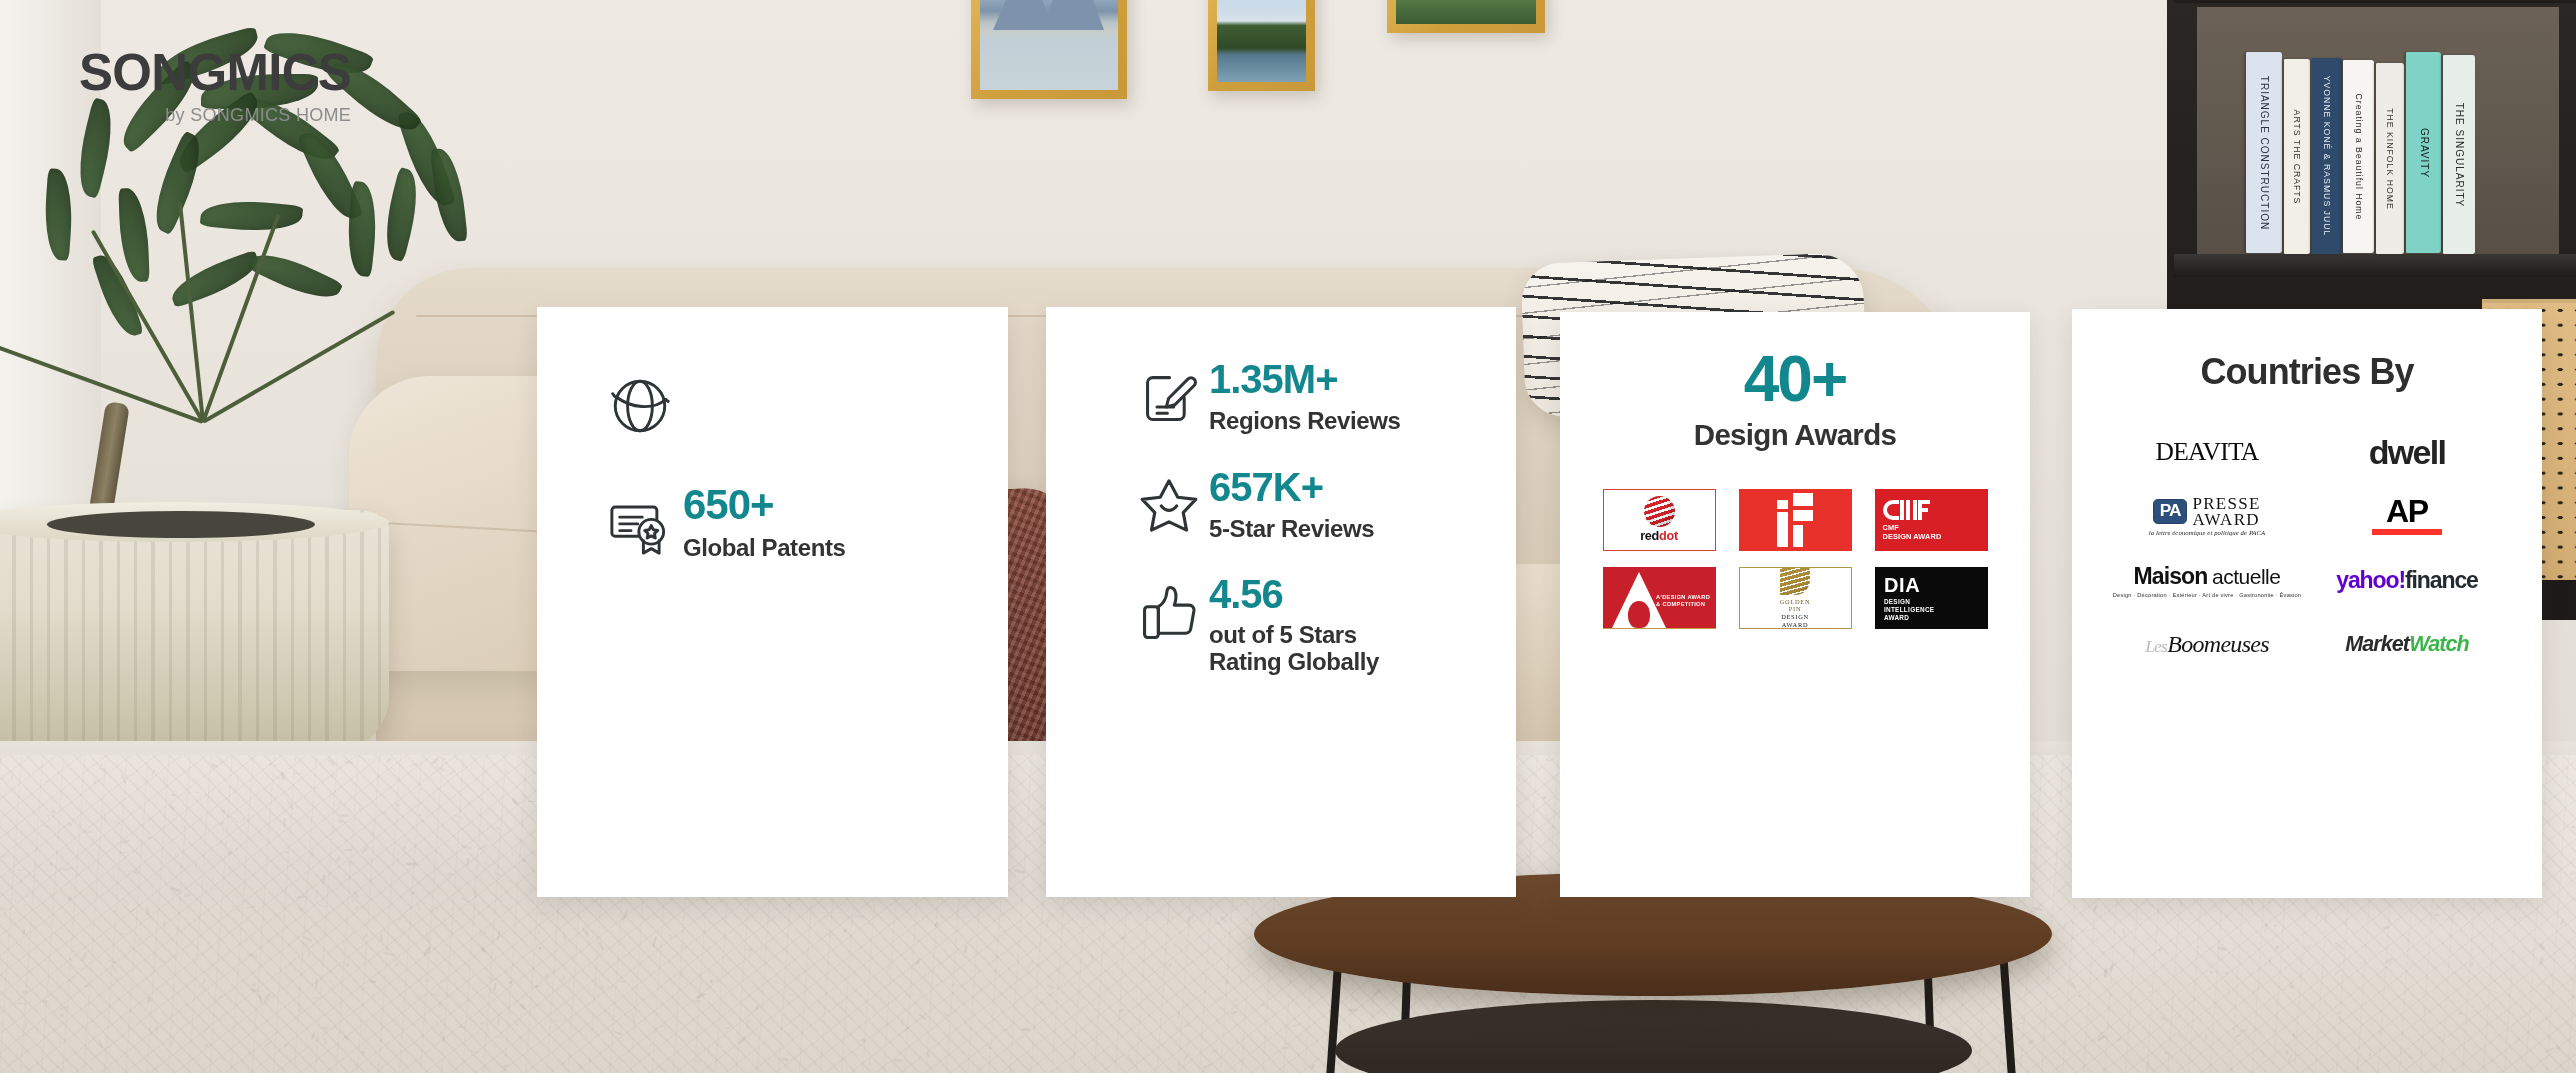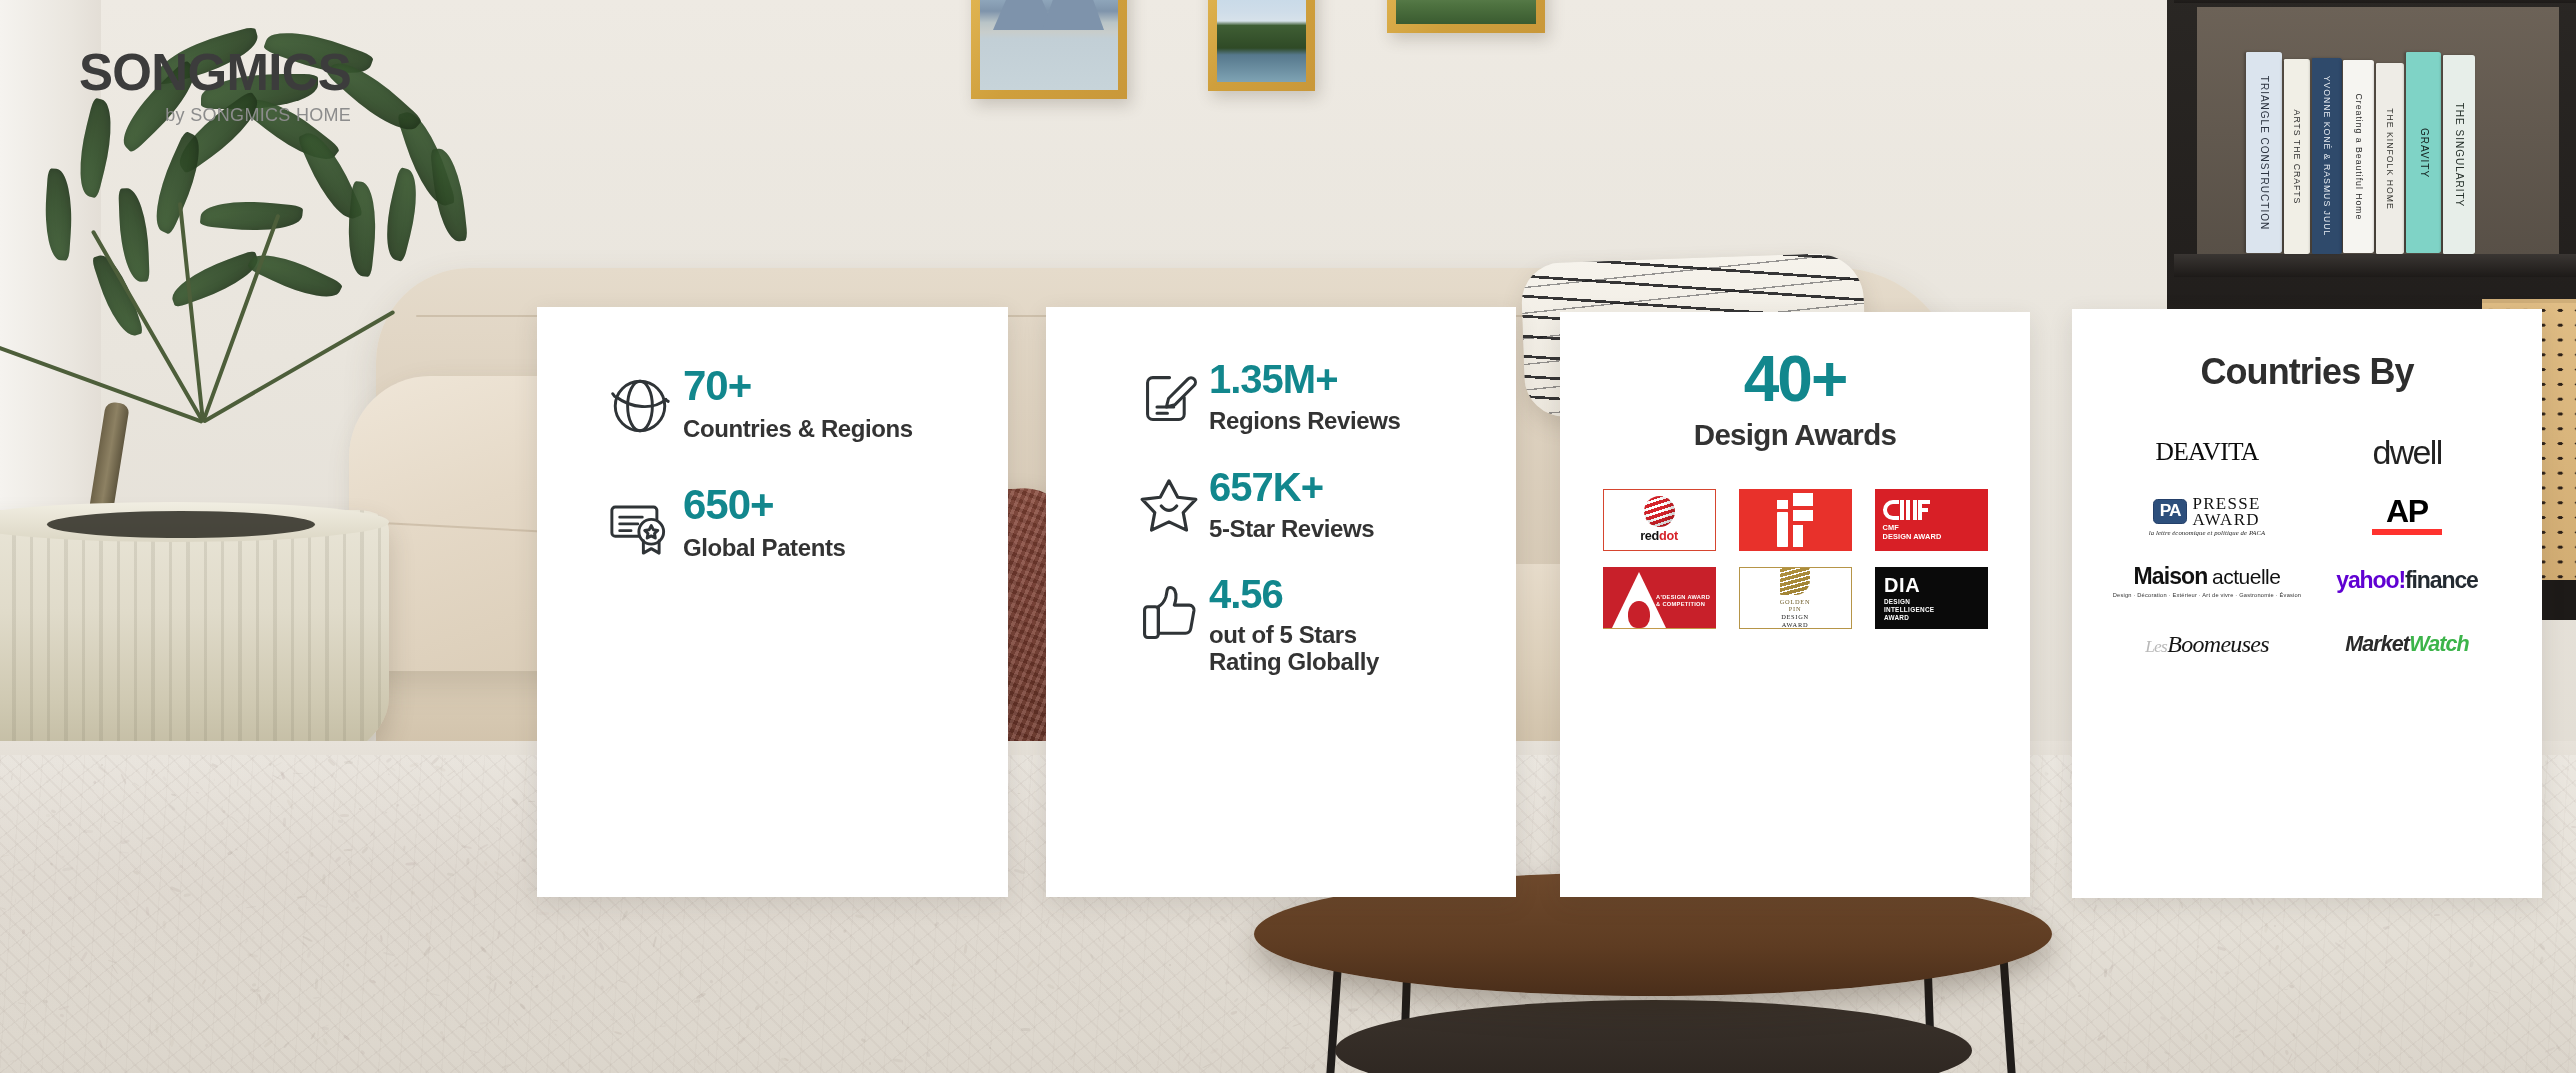--- a/index.html
+++ b/index.html
@@ -329,21 +329,21 @@
   }
   .dia-sub { color:#fff; font-size:6.4px; font-weight:800; line-height:1.25; letter-spacing:0.3px; margin-top:2.7px;}
 
   
   .feat-grid {
     display:grid; grid-template-columns: 1fr 1fr; grid-template-rows: repeat(4, 48px);
     align-items:center; justify-items:center; row-gap: 16px;
   }
   .logo { display:flex; flex-direction:column; align-items:center; justify-content:center; }
   .lg-deavita { font-family:"Liberation Serif", serif; font-size:25.5px; letter-spacing:-0.7px; color:#0c0c0c; font-weight:400;}
-  .lg-dwell { font-size:34px; font-weight:400; letter-spacing:-1.7px; color:#222; }
+  .lg-dwell { font-size:34px; font-weight:700; letter-spacing:-1.7px; color:#222; }
   .lg-pa-wrap { display:flex; align-items:center; gap:5.4px; }
   .lg-pa-badge {
     background:#2d4f7c; color:#fff; font-weight:800; font-size:17.4px;
     padding:1.3px 5.4px 2.7px; border-radius:4.7px; letter-spacing:-1px; line-height:1.1;
     border:1.3px solid #24406a;
   }
   .lg-pa-words { font-family:"Liberation Serif", serif; font-size:17px; line-height:.94; letter-spacing:1.3px; color:#111; }
   .lg-pa-tag { font-family:"Liberation Serif", serif; font-style:italic; font-size:6.7px; color:#222; margin-top:2px; letter-spacing:0.1px;}
   .lg-ap { font-size:32px; font-weight:800; letter-spacing:-1.3px; color:#000; line-height:.92;}
   .lg-ap-bar { width:70px; height:6px; background:#ff322e; margin-top:3.4px; }
@@ -1396,24 +1396,20 @@
 
       <div class="stat-row" style="margin-bottom:38px;">
         <div class="stat-icon" style="width:87px;height:81px;">
           <svg width="72" height="72" viewBox="0 0 64 64" fill="none" stroke="#2f3437" stroke-width="2.6" stroke-linecap="round">
             <circle cx="32" cy="32" r="22"></circle>
             <ellipse cx="32" cy="32" rx="11" ry="22"></ellipse>
             <path d="M11 24 C24 34, 44 36, 55 26"></path>
             <path d="M9.5 23.5 l-1.8 -2.4 M54.5 26.5 l2.6 1.4"></path>
           </svg>
         </div>
-        <div class="stat-txt">
-          <span class="stat-num" style="font-size:42px;">70+</span>
-          <span class="stat-lbl" style="font-size:24px; margin-top:9.4px;">Countries &amp; Regions</span>
-        </div>
       </div>
 
 
       <div class="stat-row">
         <div class="stat-icon" style="width:87px;height:81px;">
           <svg width="72" height="72" viewBox="0 0 64 64" fill="none" stroke="#2f3437" stroke-width="2.6" stroke-linecap="round" stroke-linejoin="round">
             <rect x="7" y="16" width="40" height="26" rx="3"></rect>
             <path d="M14 25 h20 M14 31 h16 M14 37 h10"></path>
             <circle cx="42" cy="38" r="11" fill="#fff"></circle>
             <path d="M42 32.5 l1.8 3.7 4 .6 -2.9 2.8 .7 4 -3.6 -1.9 -3.6 1.9 .7 -4 -2.9 -2.8 4 -.6z"></path>

